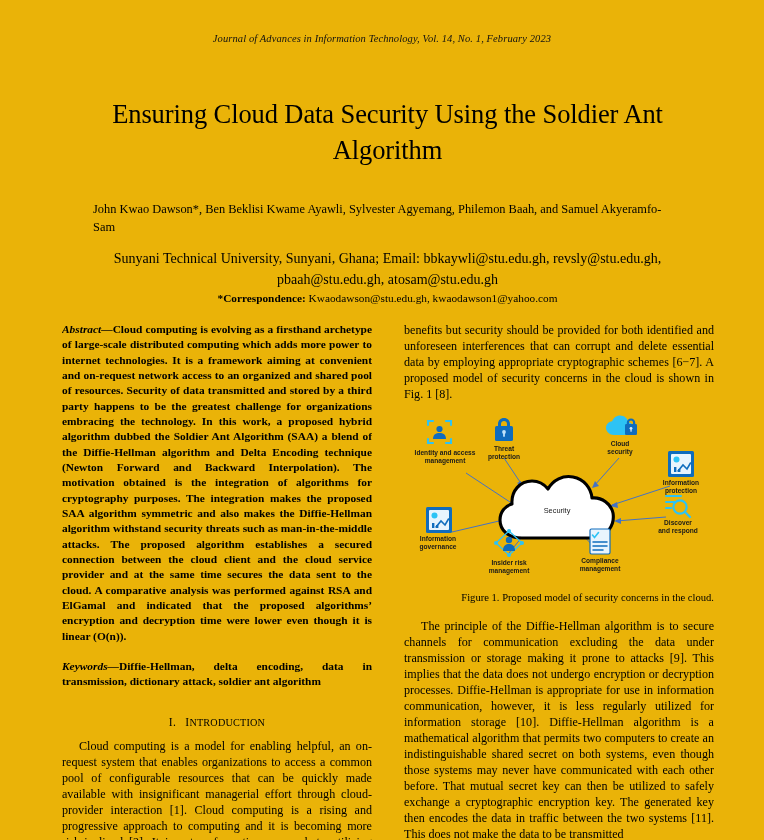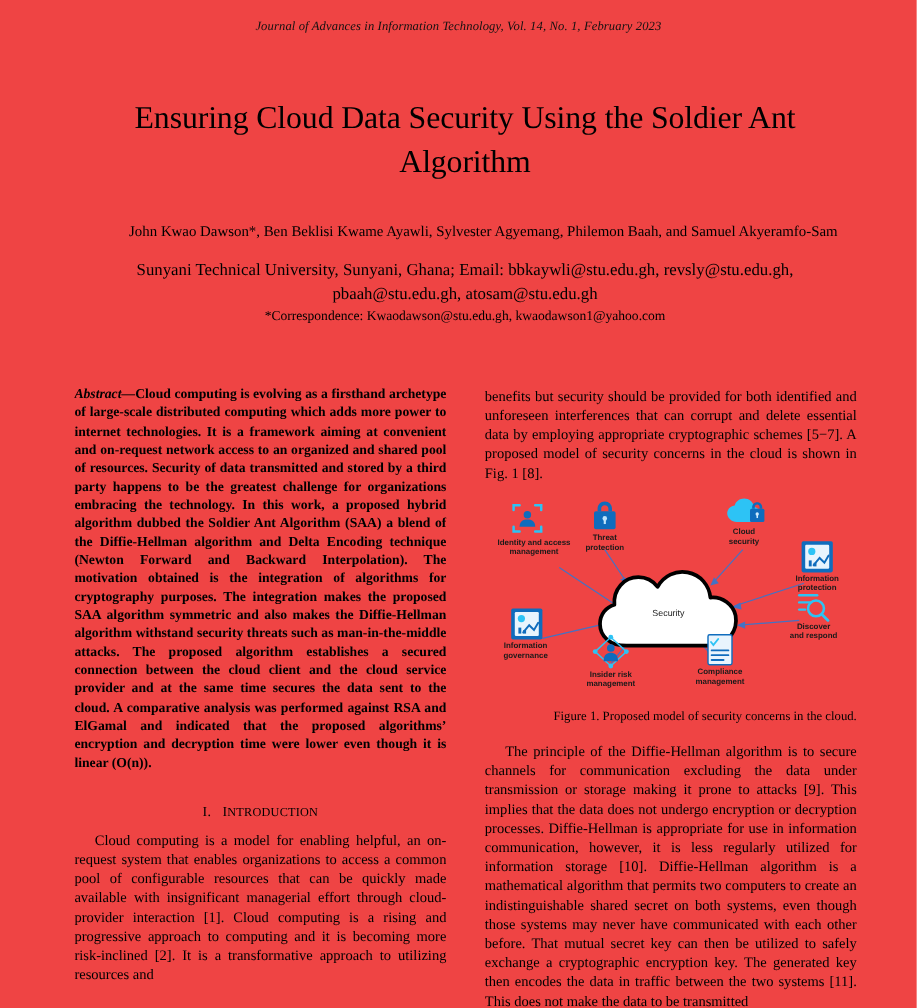--- a/index.html
+++ b/index.html
@@ -9,22 +9,22 @@
   }
   body {
     width: 764px; height: 840px;
     overflow: hidden;
     font-family: "Liberation Serif", "DejaVu Serif", serif;
     color: #000000;
   }
   .page {
     position: relative;
     width: 764px; height: 840px;
-    padding: 0;
-    background: #ef4444;
+    padding: 16px;
+    background: #eab308;
   }
 
   
   .running-head {
     text-align: center;
     font-style: italic;
     font-size: 10.5px;
     letter-spacing: 0.1px;
     padding-top: 17px;
     color: #111;
@@ -34,40 +34,40 @@
   .title-block { padding: 0 62px; margin-left: 11px; }
   .paper-title {
     text-align: center;
     font-size: 26.5px;
     line-height: 1.34;
     font-weight: normal;
     margin: 53px 0 0 0;
     letter-spacing: -0.1px;
   }
   .authors {
-    text-align: right;
+    text-align: left;
     font-size: 12.4px;
     line-height: 1.42;
     margin-top: 33px;
     padding: 0 4px;
   }
   .affiliation {
     text-align: center;
     font-size: 14px;
     line-height: 1.45;
     margin-top: 13px;
     padding: 0 2px;
   }
   .correspondence {
     text-align: center;
     font-size: 11.3px;
     line-height: 1.45;
     margin-top: 0px;
   }
-  .correspondence b { font-weight: normal; }
+  .correspondence b { font-weight: bold; }
 
   
   .columns {
     position: absolute;
     top: 322px; left: 12px;
     width: 764px;
     height: 518px;
     padding: 0 50px;
     display: flex;
     gap: 32px;
@@ -174,32 +174,35 @@
   </div>
 
   <div class="columns">
 
     <div class="col">
 
       <p class="abstract">
         <span class="lead">Abstract—</span><span>Cloud computing is evolving as a firsthand archetype of large-scale distributed computing which adds more power to internet technologies. It is a framework aiming at convenient and on-request network access to an organized and shared pool of resources. Security of data transmitted and stored by a third party happens to be the greatest challenge for organizations embracing the technology. In this work, a proposed hybrid algorithm dubbed the Soldier Ant Algorithm (SAA) a blend of the Diffie-Hellman algorithm and Delta Encoding technique (Newton Forward and Backward Interpolation). The motivation obtained is the integration of algorithms for cryptography purposes. The integration makes the proposed SAA algorithm symmetric and also makes the Diffie-Hellman algorithm withstand security threats such as man-in-the-middle attacks. The proposed algorithm establishes a secured connection between the cloud client and the cloud service provider and at the same time secures the data sent to the cloud. A comparative analysis was performed against RSA and ElGamal and indicated that the proposed algorithms’ encryption and decryption time were lower even though it is linear (O(n)).</span>
       </p>
 
+      <p class="keywords">
+        <span class="lead">Keywords—</span><span>Diffie-Hellman, delta encoding, data in transmission, dictionary attack, soldier ant algorithm</span>
+      </p>
 
       <div class="section-head">
         <span class="numeral">I.</span>&nbsp;&nbsp;&nbsp;<span class="scap-first">I</span><span class="scap">NTRODUCTION</span>
       </div>
 
       <p class="body">Cloud computing is a model for enabling helpful, an on-request system that enables organizations to access a common pool of configurable resources that can be quickly made available with insignificant managerial effort through cloud-provider interaction [1]. Cloud computing is a rising and progressive approach to computing and it is becoming more risk-inclined [2]. It is a transformative approach to utilizing resources and</p>
 
     </div>
 
     <div class="col">
 
-      <p class="body cont">benefits but security should be provided for both identified and unforeseen interferences that can corrupt and delete essential data by employing appropriate cryptographic schemes [5−7]. A proposed model of security concerns in the cloud is shown in Fig. 1 [8].</p>
+      <p class="body cont">benefits but security should be provided for both identified and unforeseen interferences that can corrupt and delete essential data by employing appropriate cryptographic schemes [6−7]. A proposed model of security concerns in the cloud is shown in Fig. 1 [8].</p>
 
       <div class="figure">
         <div class="fig-canvas">
 
           <svg width="310" height="172" viewBox="0 0 310 172">
 
             <g stroke="#4472c4" stroke-width="1" fill="none">
 
               <line x1="62" y1="60" x2="118" y2="97"></line>
               <polygon points="118,97 111,93 113,99" fill="#4472c4" stroke="none"></polygon>

